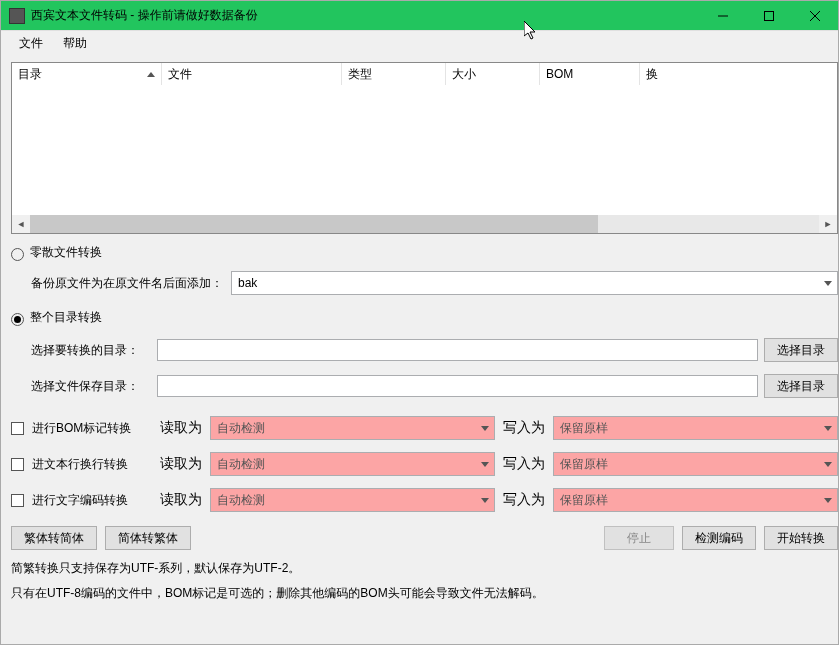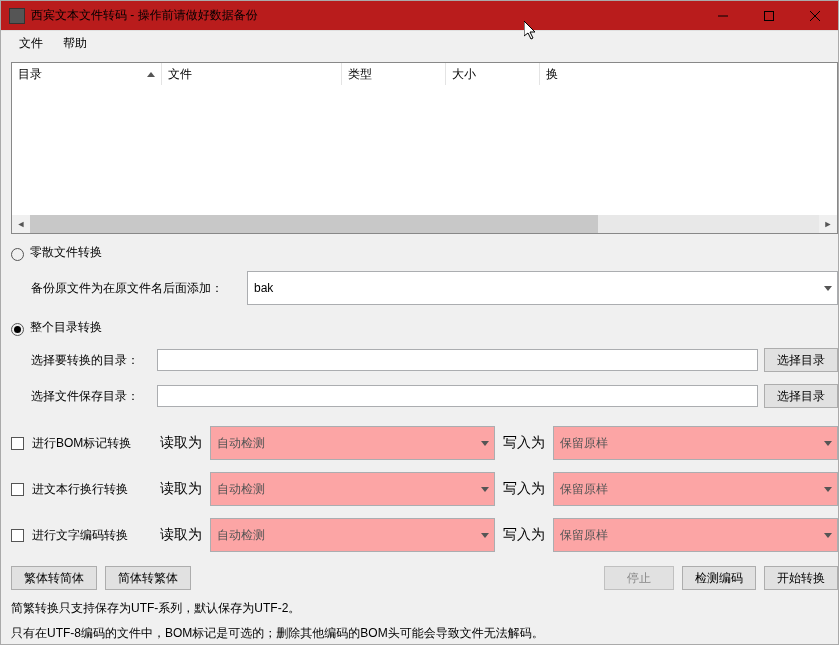--- a/index.html
+++ b/index.html
@@ -1,18 +1,18 @@
 <!DOCTYPE html>
 <html><head>
 <meta charset="utf-8">
 <style>
 * { box-sizing: border-box; margin: 0; padding: 0; }
 body { font-family: "Microsoft YaHei", "SimSun", sans-serif; font-size: 12px; background: #f0f0f0; color: #000; overflow: hidden; }
 .window { width: 839px; height: 645px; background: #f0f0f0; display: flex; flex-direction: column; border: 1px solid #aaa; }
-.titlebar { height: 30px; display: flex; align-items: center; background: #b91c1c; border-bottom: 1px solid #e0e0e0; }
+.titlebar { height: 30px; display: flex; align-items: center; background: #22c55e; border-bottom: 1px solid #e0e0e0; }
 .titlebar-icon { width: 16px; height: 16px; margin: 0 6px 0 8px; background: #555; border: 1px solid #333; }
 .titlebar-text { flex: 1; font-size: 12px; color: #000; }
 .titlebar-controls { display: flex; }
 .titlebar-btn { width: 46px; height: 30px; display: flex; align-items: center; justify-content: center; font-size: 14px; color: #000; }
 .menubar { height: 25px; display: flex; align-items: center; padding: 0 8px; background: #f0f0f0; }
 .menubar-item { padding: 4px 10px; font-size: 12px; }
 .content { flex: 1; padding: 6px 0 10px 10px; display: flex; flex-direction: column; }
 .table-wrap { border: 1px solid #888; background: #fff; height: 172px; display: flex; flex-direction: column; }
 .table-header { display: flex; height: 22px; background: #fff; }
 .table-header-cell { border-right: 1px solid #e4e4e4; padding: 3px 6px; font-size: 12px; display: flex; align-items: center; position: relative; }
@@ -22,23 +22,23 @@
 .hscroll-arrow { width: 18px; height: 18px; background: #f0f0f0; display: flex; align-items: center; justify-content: center; font-size: 9px; color: #555; }
 .hscroll-track { flex: 1; background: #e8e8e8; position: relative; }
 .hscroll-thumb { position: absolute; left: 0; top: 0; height: 18px; width: 72%; background: #c8c8c8; }
 .radio-row { display: flex; align-items: flex-end; gap: 6px; padding: 10px 0 6px 0; }
 .radio { width: 13px; height: 13px; border: 1px solid #555; border-radius: 50%; display: flex; align-items: center; justify-content: center; }
 .radio.checked::after { content: ""; width: 7px; height: 7px; border-radius: 50%; background: #000; }
 .indent { padding-left: 20px; }
 .btn-row { display: flex; gap: 10px; padding: 4px 0 10px 0; }
 .btn { min-width: 70px; height: 24px; background: #e1e1e1; border: 1px solid #adadad; padding: 0 12px; font-size: 12px; display: inline-flex; align-items: center; justify-content: center; color: #000; }
 .btn.disabled, .btn[disabled] { color: #888; background: #e1e1e1; border-color: #c0c0c0; }
-.form-row { display: flex; align-items: center; gap: 24px; padding: 4px 0; justify-content: space-between; }
+.form-row { display: flex; align-items: center; gap: 8px; padding: 4px 0; justify-content: space-between; }
 .label { font-size: 12px; white-space: nowrap; }
-.combo { flex: 1; height: 34px; border: 1px solid #abadb0; background: #fff; padding: 0 6px; font-size: 12px; display: flex; align-items: center; position: relative; }
+.combo { flex: 1; height: 24px; border: 1px solid #abadb0; background: #fff; padding: 0 6px; font-size: 12px; display: flex; align-items: center; position: relative; }
 .combo .arrow { position: absolute; right: 0; top: 0; width: 18px; height: 100%; display: flex; align-items: center; justify-content: center; background: transparent; }
 .combo .arrow::after { content: ""; width: 0; height: 0; border-left: 4px solid transparent; border-right: 4px solid transparent; border-top: 5px solid #555; }
 .combo.disabled { background: #fca5a5; color: #555; }
 .section-gap { height: 6px; }
 .dir-row { display: flex; align-items: center; gap: 6px; padding: 6px 0; }
 .dir-label { width: 120px; font-size: 12px; }
 .dir-input { flex: 1; height: 22px; border: 1px solid #abadb0; background: #fff; padding: 0 6px; }
 .dir-btn { width: 74px; height: 24px; background: #e1e1e1; border: 1px solid #adadad; font-size: 12px; display: flex; align-items: center; justify-content: center; }
 .opt-row { display: flex; align-items: center; gap: 8px; padding: 6px 0; }
 .checkbox { width: 13px; height: 13px; border: 1px solid #555; background: #fff; flex-shrink: 0; }
@@ -88,20 +88,21 @@
     <div class="menubar-item">帮助</div>
   </div>
 
   <div class="content">
     <div class="table-wrap">
       <div class="table-header">
         <div class="table-header-cell sort" style="width:150px">目录</div>
         <div class="table-header-cell" style="width:180px">文件</div>
         <div class="table-header-cell" style="width:104px">类型</div>
         <div class="table-header-cell" style="width:94px">大小</div>
+        <div class="table-header-cell" style="width:100px">BOM</div>
         <div class="table-header-cell" style="flex:1;border-right:none">换</div>
       </div>
       <div class="table-body"></div>
       <div class="hscroll">
         <div class="hscroll-arrow">◄</div>
         <div class="hscroll-track">
             <div class="hscroll-thumb"></div>
           </div>
         <div class="hscroll-arrow">►</div>
       </div>

